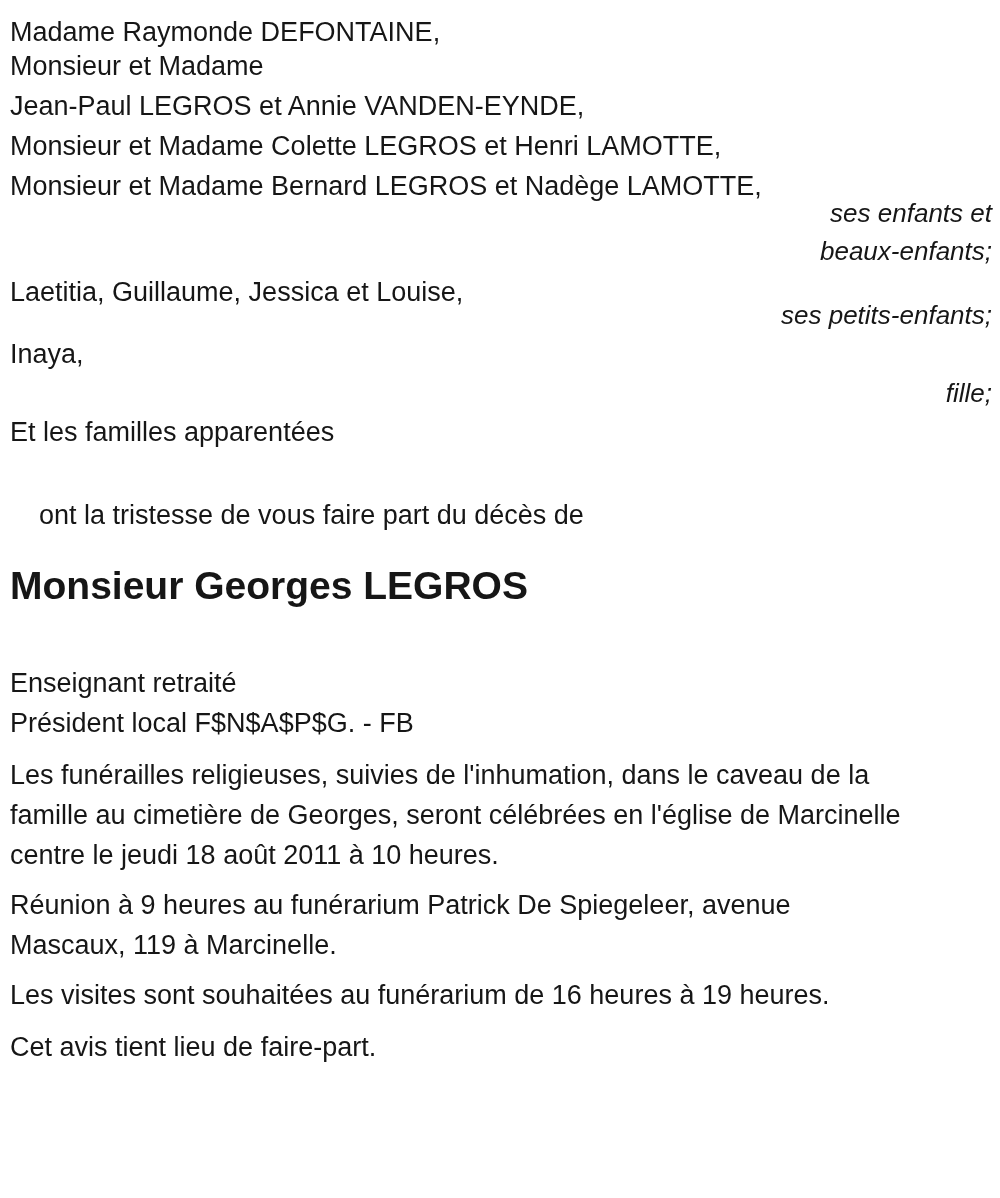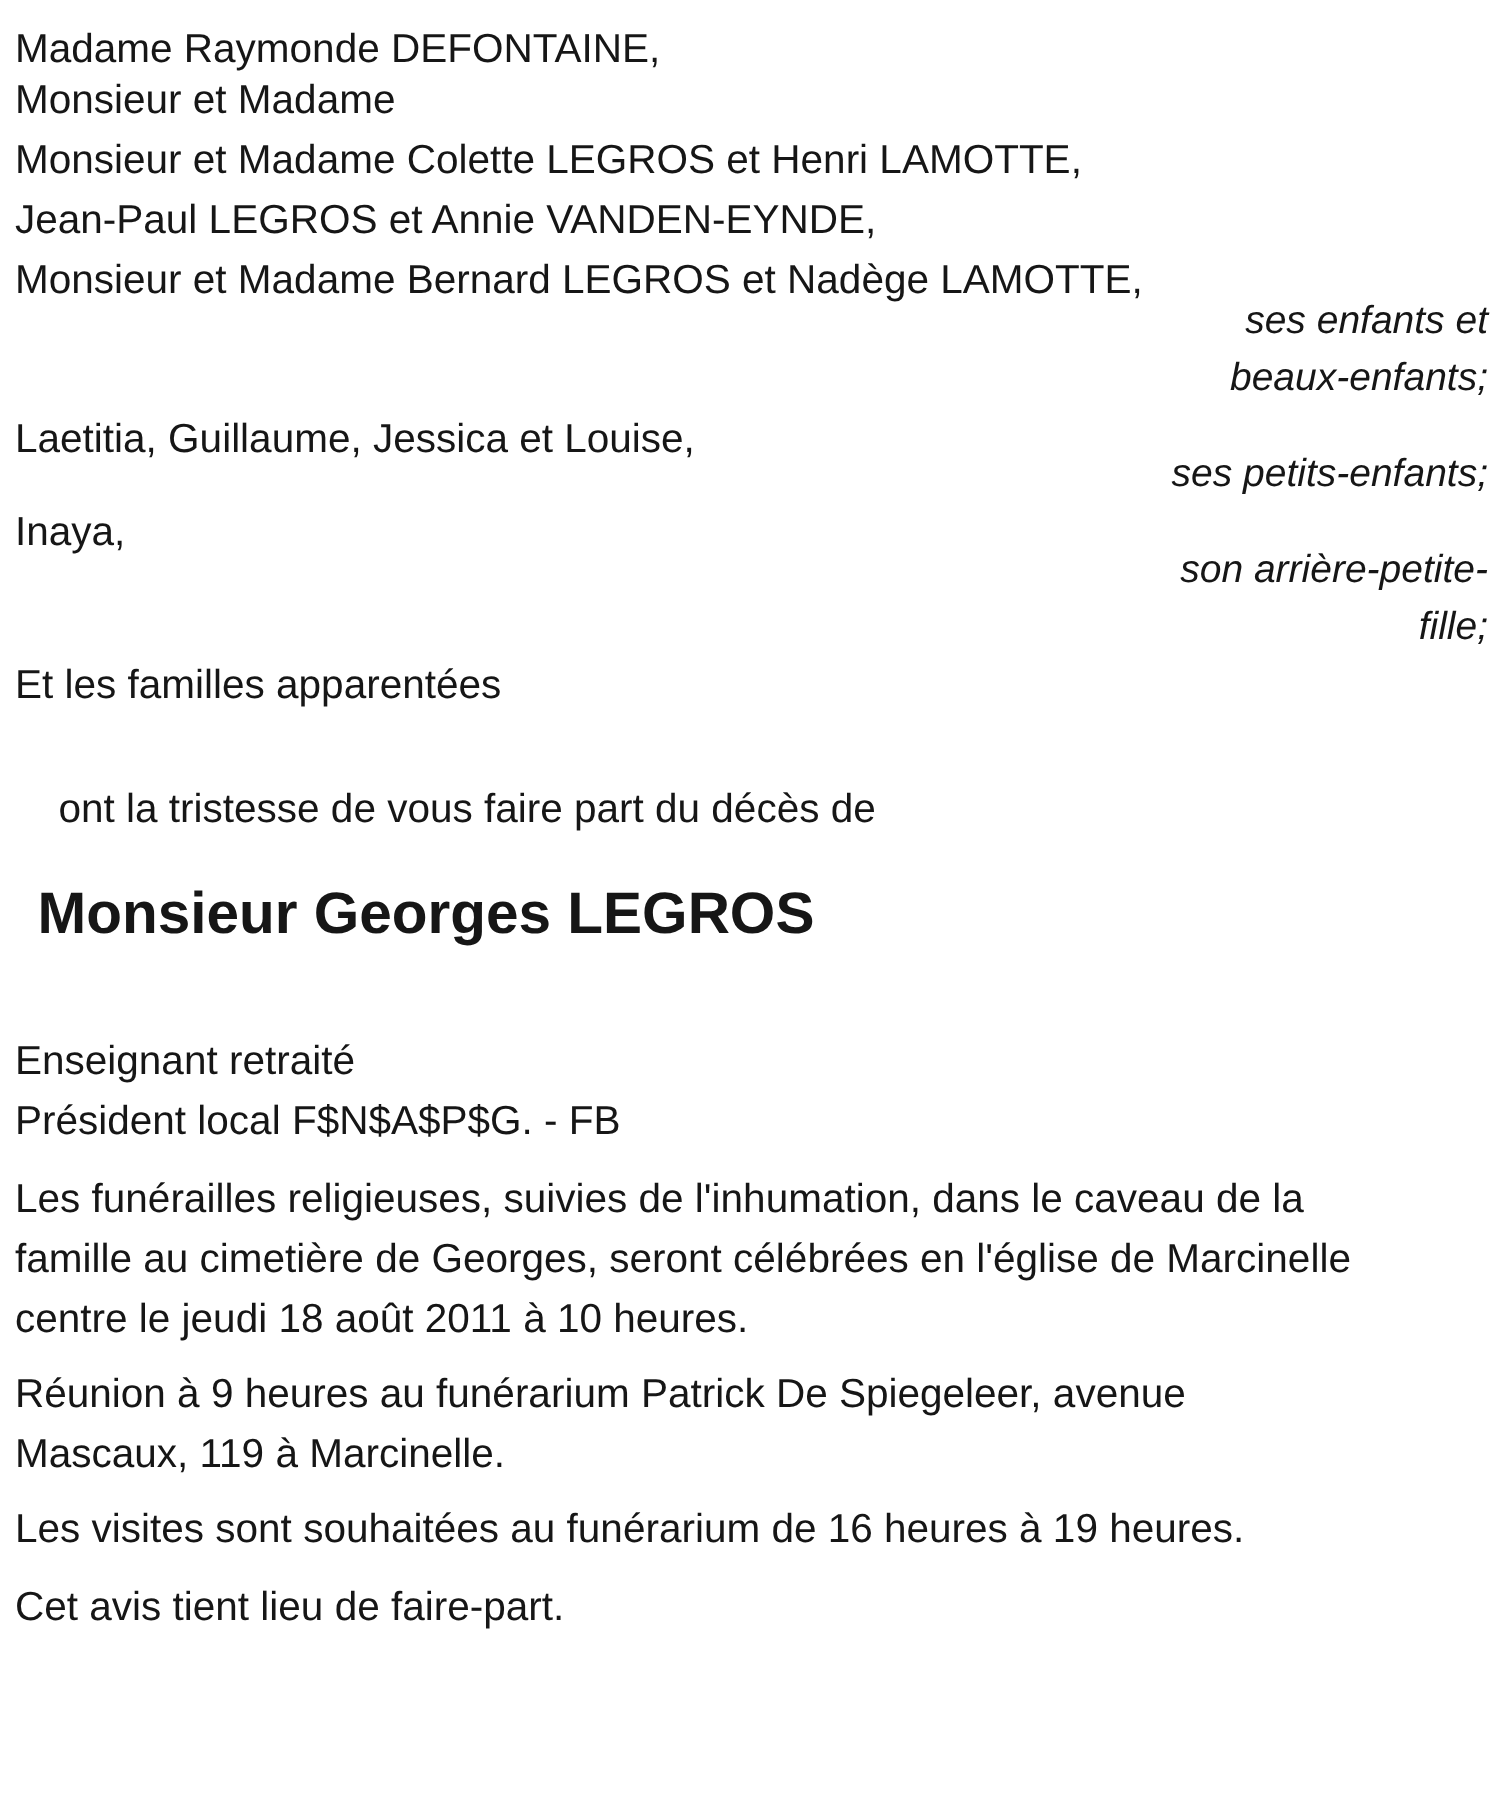--- a/index.html
+++ b/index.html
@@ -34,21 +34,21 @@
     line-height: 38px;
     font-style: italic;
     text-align: right;
     white-space: nowrap;
   }
   
   .h1 {
     font-size: 39px;
     line-height: 48px;
     font-weight: 700;
-    margin: 27px 0 0 15px;
+    margin: 27px 0 0 0;
     white-space: nowrap;
   }
   .mt-n16 { margin-top: -16px; }
   .mt-n14 { margin-top: -14px; }
   .mt-n12 { margin-top: -12px; }
   .mt-n6  { margin-top: -6px; }
   .mt2    { margin-top: 2px; }
   .mt10   { margin-top: 10px; }
   .mt12   { margin-top: 12px; }
   .mt43   { margin-top: 43px; margin-left: 29px; }
@@ -56,31 +56,30 @@
   .mt53   { margin-top: 53px; }
 </style>
 </head>
 <body>
 
 <main class="notice">
 
   <div class="n">Madame Raymonde DEFONTAINE,</div>
 
   <div class="n mt-n6">Monsieur et Madame</div>
+  <div class="n">Jean-Paul LEGROS et Annie VANDEN-EYNDE,</div>
   <div class="n">Monsieur et Madame Colette LEGROS et Henri LAMOTTE,</div>
-  <div class="n">Jean-Paul LEGROS et Annie VANDEN-EYNDE,</div>
   <div class="n">Monsieur et Madame Bernard LEGROS et Nadège LAMOTTE,</div>
   <div class="r mt-n12">ses enfants et</div>
   <div class="r">beaux-enfants;</div>
 
   <div class="n mt2">Laetitia, Guillaume, Jessica et Louise,</div>
   <div class="r mt-n16">ses petits-enfants;</div>
 
   <div class="n">Inaya,</div>
-  <div class="r mt-n14">son arrière-petite-</div>
   <div class="r">fille;</div>
 
   <div class="n">Et les familles apparentées</div>
 
   <div class="n mt43">ont la tristesse de vous faire part du décès de</div>
 
   <div class="h1">Monsieur Georges LEGROS</div>
 
   <div class="n mt53">Enseignant retraité</div>
   <div class="n">Président local F$N$A$P$G. - FB</div>

